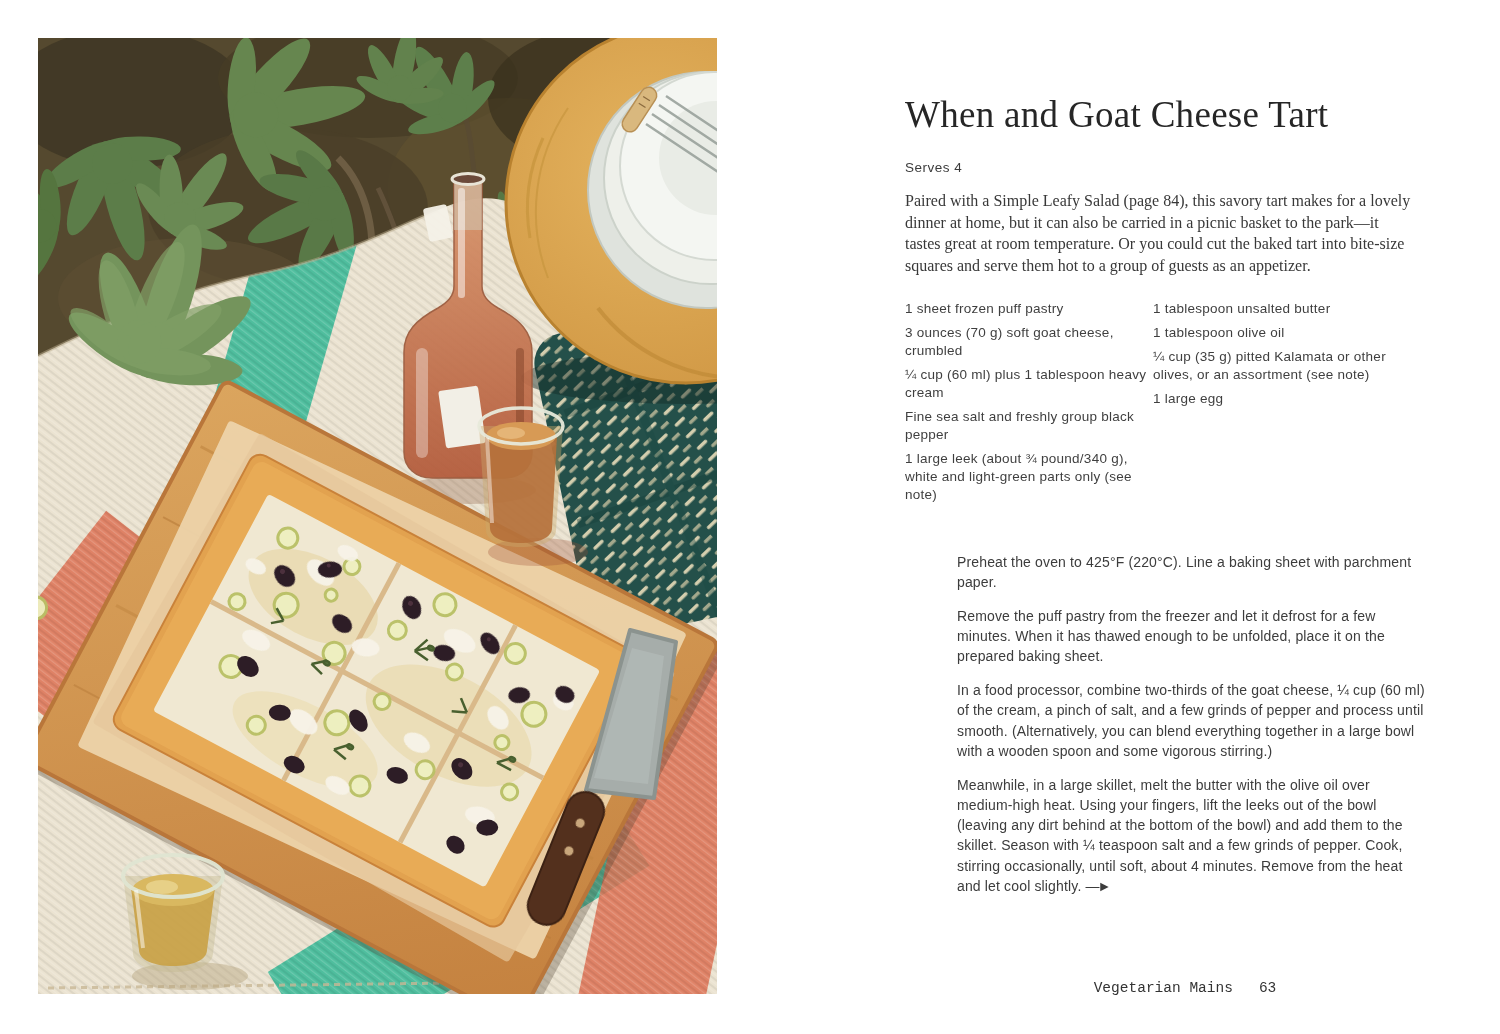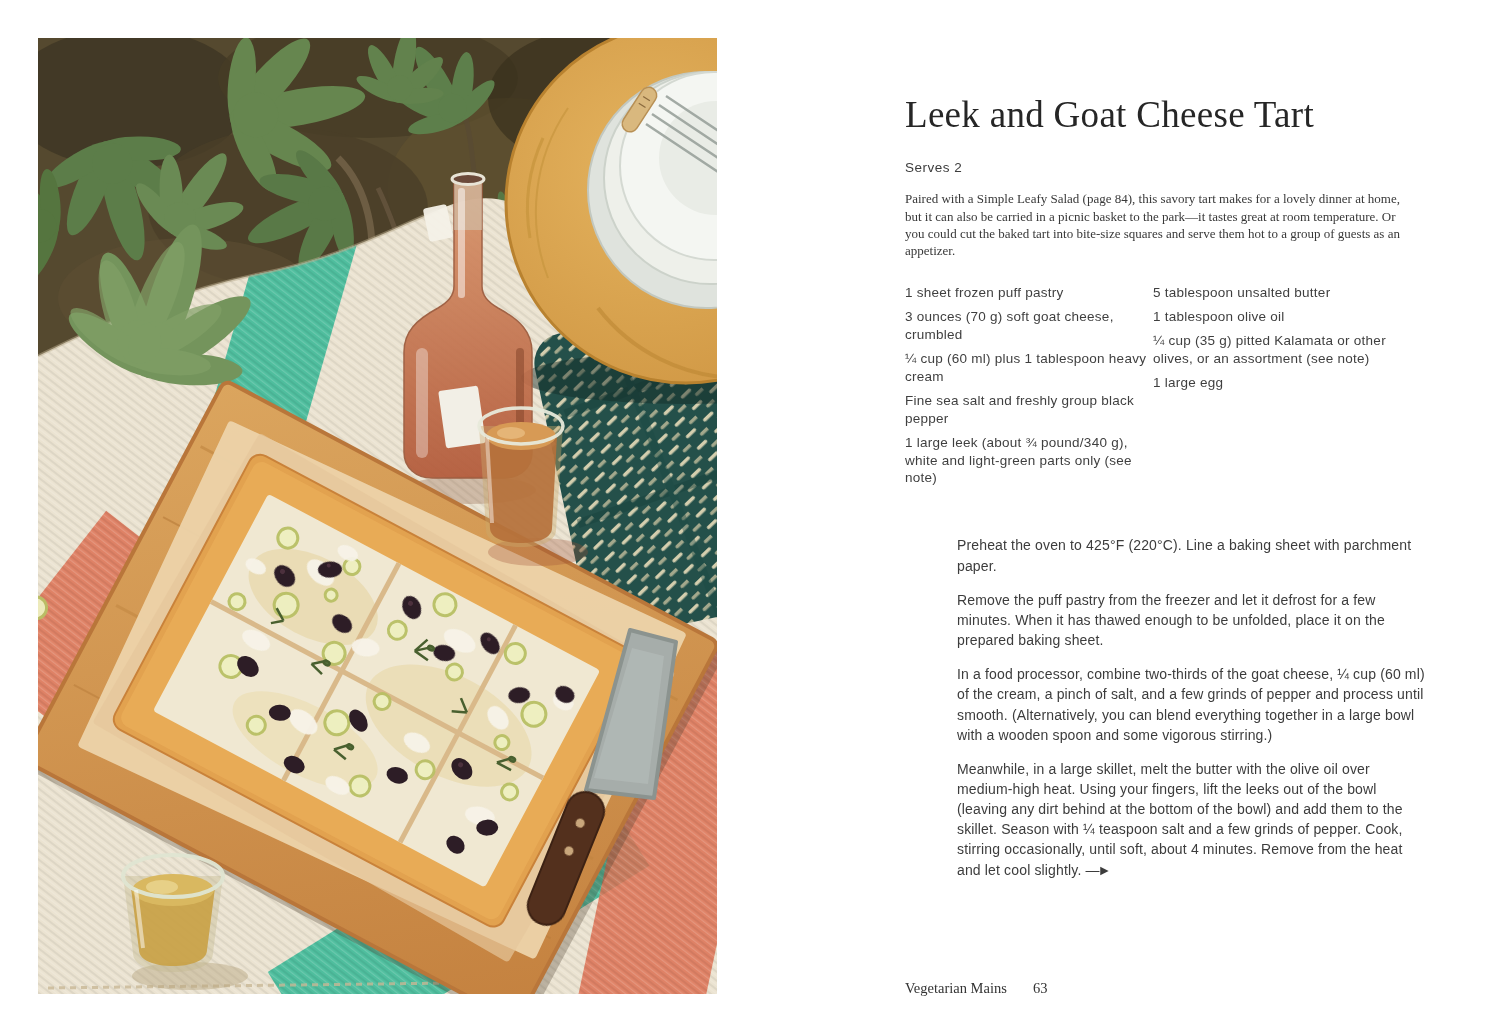--- a/index.html
+++ b/index.html
@@ -4,31 +4,31 @@
 <style>
   html,body{margin:0;padding:0;background:#ffffff;}
   body{width:1500px;height:1034px;position:relative;overflow:hidden;
        font-family:"Liberation Sans",sans-serif;color:#3d3d3d;}
   .photo-frame{position:absolute;left:38px;top:38px;width:679px;height:956px;overflow:hidden;}
   .photo-frame svg{display:block;}
   .recipe-col{position:absolute;left:905px;top:70px;width:560px;}
   .recipe-title{font-family:"Liberation Serif",serif;font-weight:500;font-size:37px;
       letter-spacing:.3px;color:#262626;line-height:1.1;}
   .serves{font-size:13.5px;letter-spacing:.5px;color:#3c3c3c;margin-top:16px;}
-  .intro{font-family:"Liberation Serif",serif;font-size:13px;line-height:1.34;
+  .intro{font-family:"Liberation Serif",serif;font-size:16px;line-height:1.34;
       color:#383838;width:510px;margin-top:15px;}
   .ingredients{display:flex;margin-top:24px;}
   .ing-col1{width:248px;}
   .ing-col2{width:262px;}
   .ing{font-size:13.5px;line-height:1.33;letter-spacing:.25px;color:#3f3f3f;margin-bottom:6px;}
   .steps{margin-top:42px;margin-left:52px;width:472px;}
   .step{font-size:14px;line-height:1.44;letter-spacing:.15px;color:#3c3c3c;margin-bottom:13px;}
   .continue-marker{letter-spacing:-2px;}
-  .footer{position:absolute;left:905px;top:980px;width:560px;text-align:left;
-      font-family:Liberation Serif, serif;font-size:14.5px;color:#333;}
+  .footer{position:absolute;left:905px;top:980px;width:560px;text-align:center;
+      font-family:Liberation Mono, monospace;font-size:14.5px;color:#333;}
   .footer .pageno{margin-left:26px;}
 </style>
 </head>
 <body>
 
 <div class="photo-frame">
 <svg width="679" height="956" viewBox="0 0 679 956" xmlns="http://www.w3.org/2000/svg">
   <defs>
     <g id="figleaf">
       <ellipse cx="0" cy="-42" rx="12" ry="44"></ellipse>
@@ -288,34 +288,34 @@
     <path d="M93,850 L101,912 C101,922 116,928 135,928 C154,928 169,922 169,912 L177,850 Z" fill="#c9a145" opacity="0.9"></path>
     <ellipse cx="135" cy="852" rx="41" ry="16" fill="#d9b860"></ellipse>
     <ellipse cx="124" cy="849" rx="16" ry="7" fill="#e9d48e" opacity="0.85"></ellipse>
     <ellipse cx="135" cy="838" rx="50" ry="21" fill="none" stroke="#dfe5d2" stroke-width="4" opacity="0.95"></ellipse>
     <path d="M98,852 L105,910" stroke="#ffffff" stroke-width="4" opacity="0.5"></path>
   </g>
 </svg>
 </div>
 
 <div class="recipe-col">
-  <h1 class="recipe-title">Leek and Goat Cheese Tart</h1>
-  <div class="serves">Serves 2</div>
+  <h1 class="recipe-title">When and Goat Cheese Tart</h1>
+  <div class="serves">Serves 4</div>
   <p class="intro">Paired with a Simple Leafy Salad (page 84), this savory tart makes for a lovely dinner at home, but it can also be carried in a picnic basket to the park—it tastes great at room temperature. Or you could cut the baked tart into bite-size squares and serve them hot to a group of guests as an appetizer.</p>
 
   <div class="ingredients">
     <div class="ing-col1">
       <div class="ing">1 sheet frozen puff pastry</div>
       <div class="ing">3 ounces (70 g) soft goat cheese, crumbled</div>
       <div class="ing">¼ cup (60 ml) plus 1 tablespoon heavy cream</div>
       <div class="ing">Fine sea salt and freshly group black pepper</div>
       <div class="ing">1 large leek (about ¾ pound/340 g), white and light-green parts only (see note)</div>
     </div>
     <div class="ing-col2">
-      <div class="ing">5 tablespoon unsalted butter</div>
+      <div class="ing">1 tablespoon unsalted butter</div>
       <div class="ing">1 tablespoon olive oil</div>
       <div class="ing">¼ cup (35 g) pitted Kalamata or other olives, or an assortment (see note)</div>
       <div class="ing">1 large egg</div>
     </div>
   </div>
 
   <div class="steps">
     <p class="step">Preheat the oven to 425°F (220°C). Line a baking sheet with parchment paper.</p>
     <p class="step">Remove the puff pastry from the freezer and let it defrost for a few minutes. When it has thawed enough to be unfolded, place it on the prepared baking sheet.</p>
     <p class="step">In a food processor, combine two-thirds of the goat cheese, ¼ cup (60 ml) of the cream, a pinch of salt, and a few grinds of pepper and process until smooth. (Alternatively, you can blend everything together in a large bowl with a wooden spoon and some vigorous stirring.)</p>

